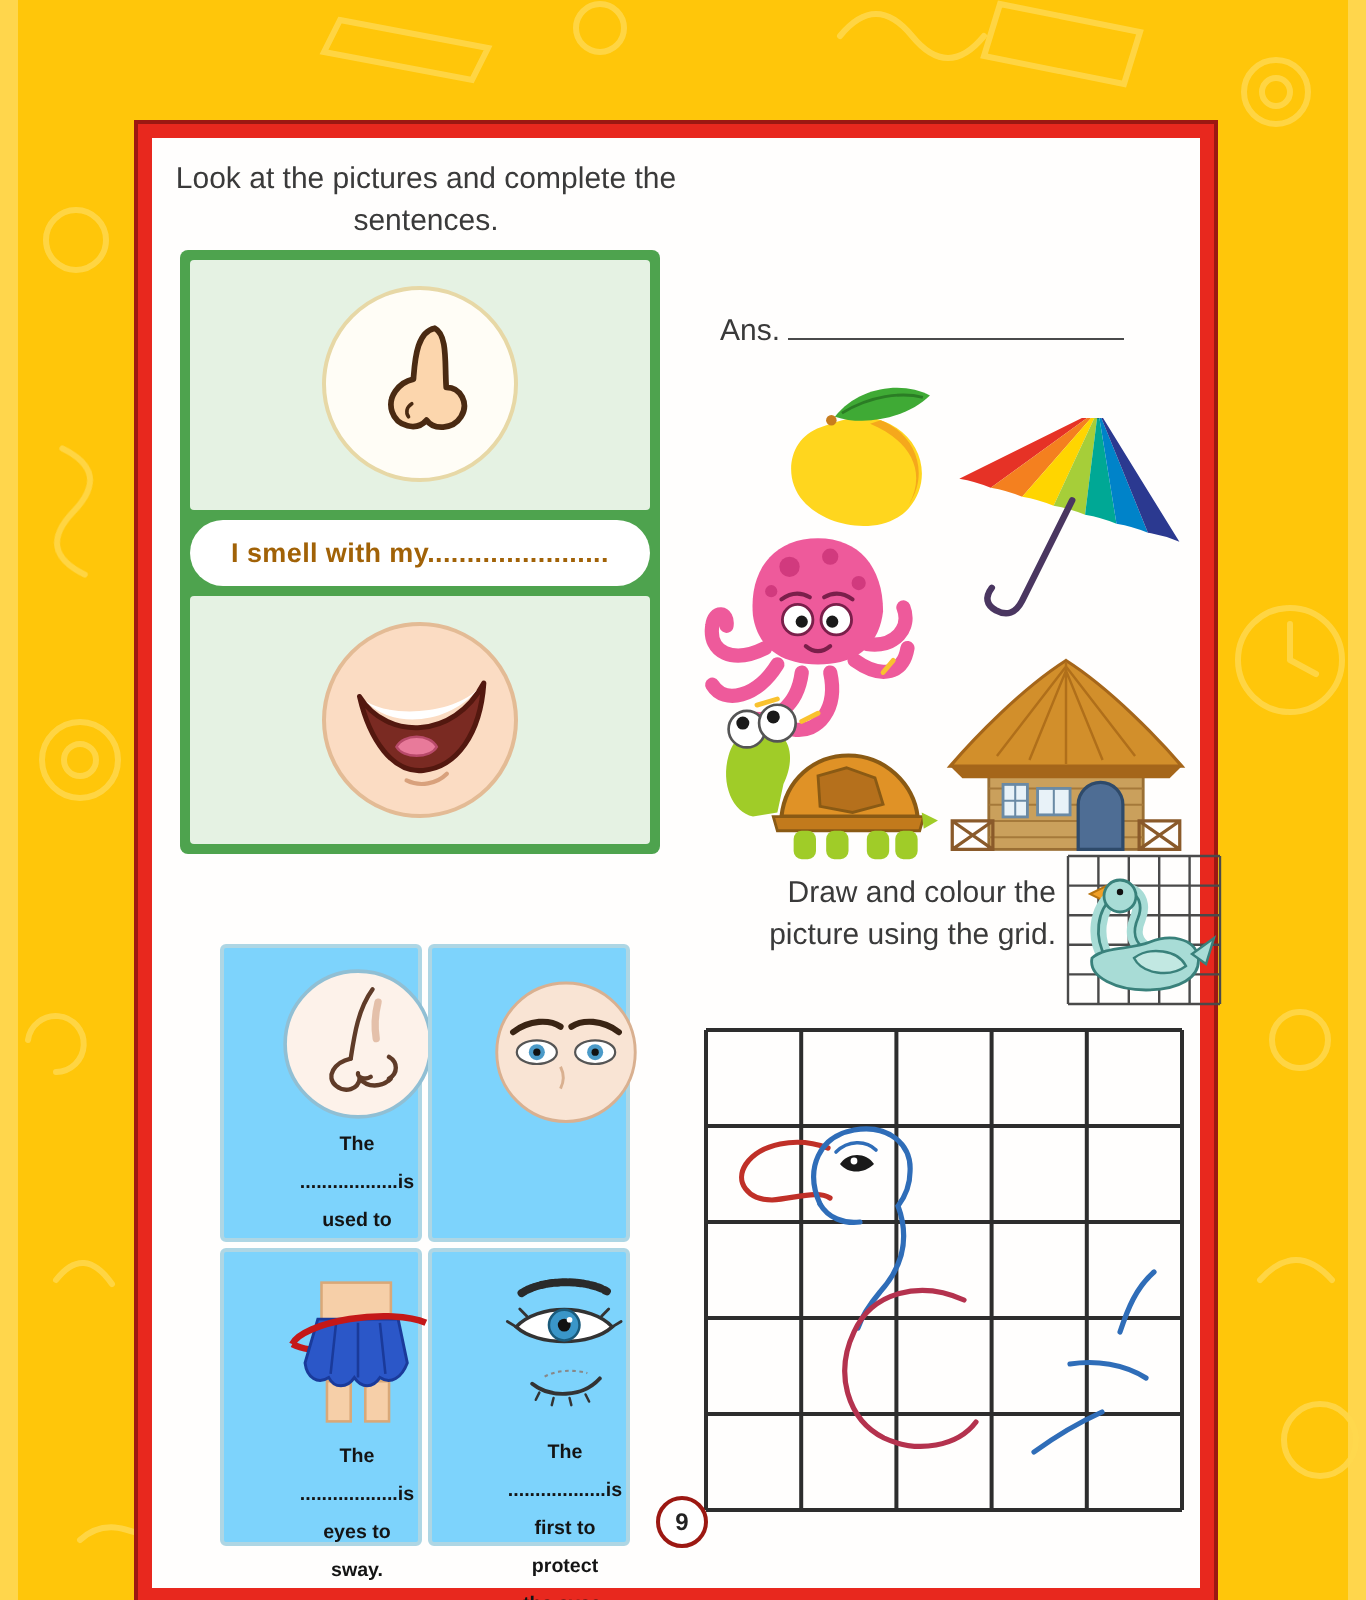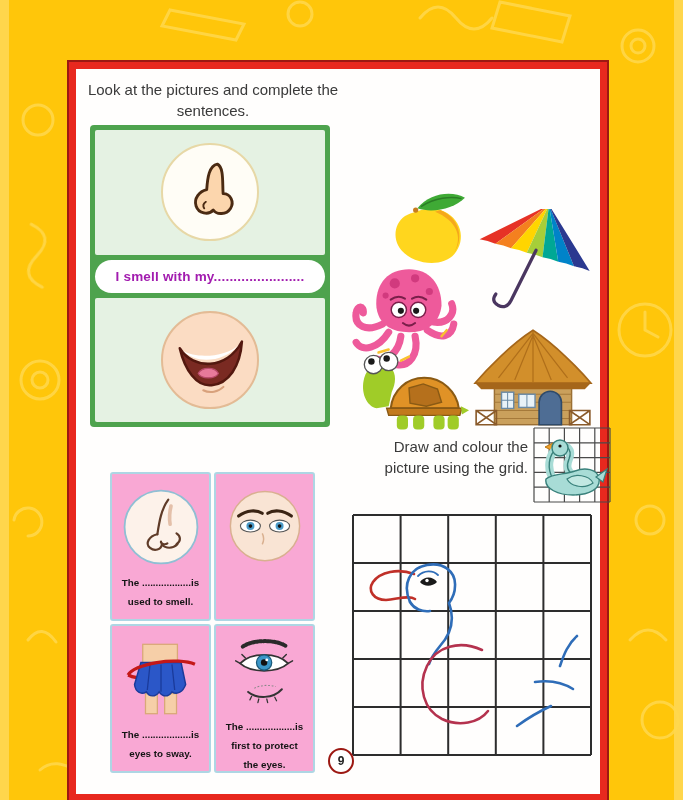--- a/index.html
+++ b/index.html
@@ -20,34 +20,34 @@
   .title{font-size:15px;color:#3a3a3a;text-align:center;line-height:1.38;}
   .title-left1{left:8px;top:11px;width:258px;}
   .title-right1{left:272px;top:8px;width:252px;}
   .title-left2{left:8px;top:362px;width:258px;}
   .title-right2{left:280px;top:368px;width:172px;text-align:right;}
   
   .gbox{left:14px;top:56px;width:240px;height:302px;background:#4ea34e;border-radius:4px;
         padding:5px;box-sizing:border-box;display:flex;flex-direction:column;gap:5px;}
   .gpanel{flex:1;background:#e5f2e3;border-radius:2px;display:flex;align-items:center;justify-content:center;}
   .gpill{height:33px;background:#fff;border-radius:17px;flex:none;display:flex;align-items:center;justify-content:center;
-         font-weight:bold;font-size:13.5px;color:#a21caf;letter-spacing:.2px;}
+         font-weight:bold;font-size:13.5px;color:#a16207;letter-spacing:.2px;}
   .circle-img{width:94px;height:94px;border-radius:50%;display:flex;align-items:center;justify-content:center;}
   .circ-nose{background:#fffdf6;border:2px solid #e7d8a6;}
   .circ-mouth{background:#fbdcc3;border:2px solid #e3bb95;}
   
   .ans-row{left:284px;top:86px;font-size:15px;color:#3a3a3a;}
   .ans-line{display:inline-block;width:168px;border-bottom:1.5px solid #4a4a4a;height:14px;margin-left:4px;}
   
   .pic{position:absolute;}
   
   .cards{left:34px;top:403px;width:206px;height:302px;display:grid;
          grid-template-columns:101px 101px;grid-template-rows:149px 149px;gap:3px;}
-  .card{background:#f9a8d4;border:2px solid #aed6e4;border-radius:3px;box-sizing:border-box;
-        display:flex;flex-direction:column;align-items:center;padding-top:7px;}
+  .card{background:#7dd3fc;border:2px solid #aed6e4;border-radius:3px;box-sizing:border-box;
+        display:flex;flex-direction:column;align-items:center;padding-top:7px;padding-left:36px;}
   .card-img{height:92px;display:flex;align-items:center;justify-content:center;}
   .card-txt{font-weight:bold;font-size:9.8px;color:#141414;text-align:center;line-height:1.95;}
   
   .small-grid{left:457px;top:358px;}
   .big-grid{left:276px;top:445px;}
   
   .badge{position:absolute;left:328px;top:748px;width:26px;height:26px;border-radius:50%;
          background:#fff;border:2px solid #9c1812;box-sizing:border-box;z-index:2;
          display:flex;align-items:center;justify-content:center;font-weight:bold;font-size:12px;color:#222;}
 </style>
@@ -104,20 +104,23 @@
           <path d="M14 36 C30 62 70 62 88 28 C86 58 72 78 52 80 C34 82 20 62 14 36 Z" fill="#7a2a22" stroke="#53180f" stroke-width="3" stroke-linejoin="round"></path>
           <path d="M18 39 C34 56 68 52 84 32 C70 46 34 49 18 39 Z" fill="#ffffff"></path>
           <path d="M36 66 C40 58 56 58 60 66 C56 73 40 73 36 66 Z" fill="#e87a9a" stroke="#b84a6a" stroke-width="1.5"></path>
           <path d="M42 86 C50 90 60 88 66 82" stroke="#d8a17c" stroke-width="2.5" fill="none" stroke-linecap="round"></path>
         </svg>
       </div>
     </div>
   </div>
 
 
+  <div class="abs ans-row">
+    <span>Ans.</span><span class="ans-line"></span>
+  </div>
 
   <div class="abs" style="left:272px;top:110px;width:254px;height:260px;">
 
     <svg class="pic" style="left:36px;top:8px;" width="88" height="84" viewBox="0 0 100 95">
       <path d="M30 30 C12 36 8 58 20 72 C34 88 66 92 80 76 C94 60 88 34 64 26 C52 22 42 26 30 30 Z" fill="#ffd61e"></path>
       <path d="M64 26 C84 34 92 56 80 74 C90 56 82 38 58 28 Z" fill="#f5a81c"></path>
       <circle cx="36" cy="26" r="3" fill="#c87d1e"></circle>
       <path d="M38 24 C52 6 78 4 92 12 C80 24 56 30 38 24 Z" fill="#3faa35"></path>
       <path d="M42 22 C58 12 76 10 88 13" stroke="#2b7d25" stroke-width="1.6" fill="none"></path>
     </svg>

